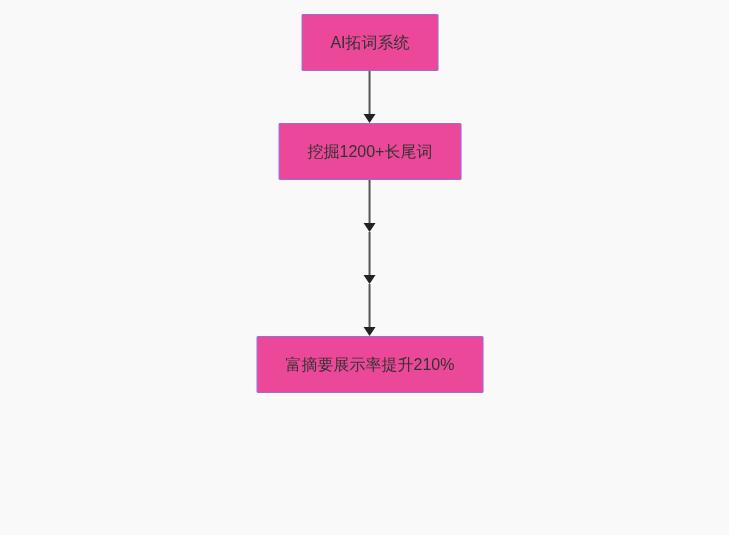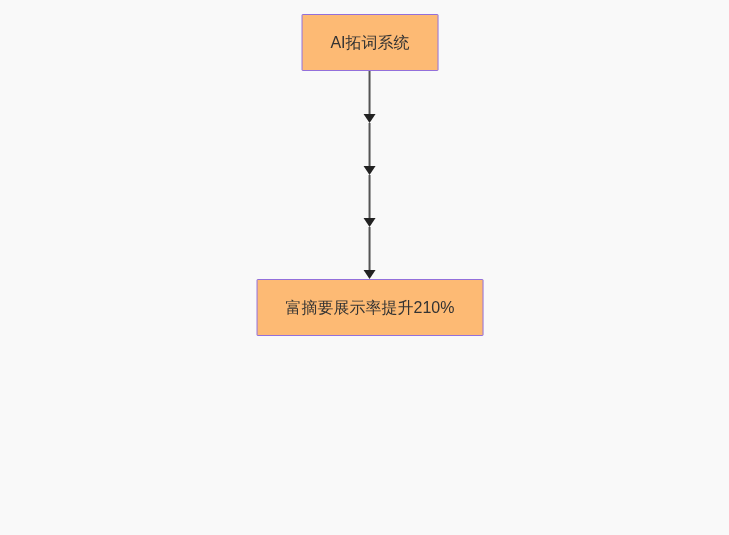--- a/index.html
+++ b/index.html
@@ -20,21 +20,21 @@
     left: 370px;
     transform: translateX(-50%);
     display: flex;
     flex-direction: column;
     align-items: center;
   }
   .node {
     box-sizing: border-box;
     height: 57px;
     padding: 0 28px;
-    background: #fdba74;
+    background: #ec4899;
     border: 1.5px solid #9370db;
     color: #333333;
     font-size: 16px;
     line-height: 1;
     display: flex;
     align-items: center;
     justify-content: center;
     white-space: nowrap;
     border-radius: 1px;
   }
@@ -65,20 +65,23 @@
 
   <div class="node">
     <span>AI拓词系统</span>
   </div>
 
   <div class="edge">
     <div class="edge-line"></div>
     <div class="edge-head"></div>
   </div>
 
+  <div class="node">
+    <span>挖掘1200+长尾词</span>
+  </div>
 
   <div class="edge">
     <div class="edge-line"></div>
     <div class="edge-head"></div>
   </div>
 
 
   <div class="edge">
     <div class="edge-line"></div>
     <div class="edge-head"></div>

